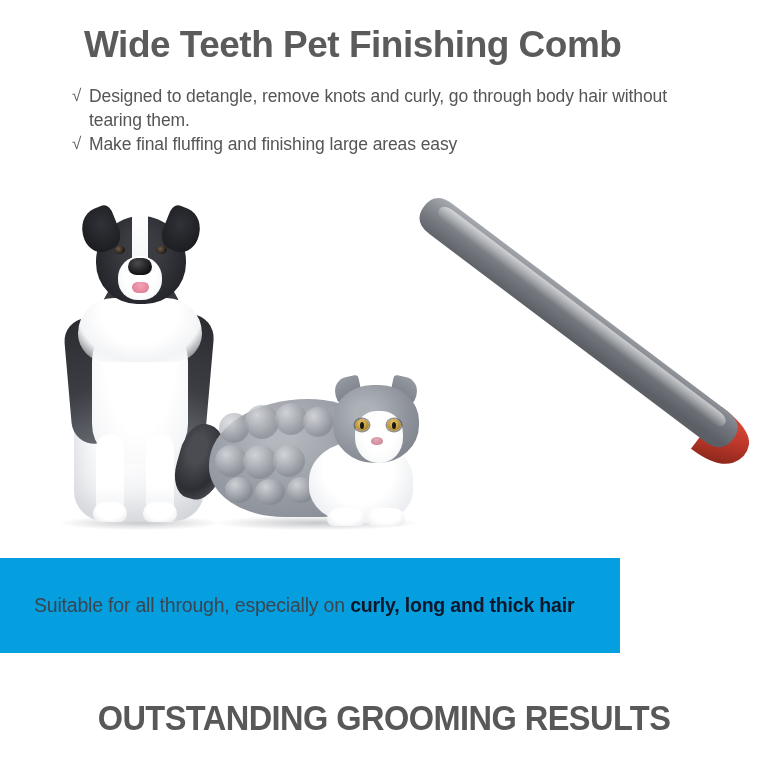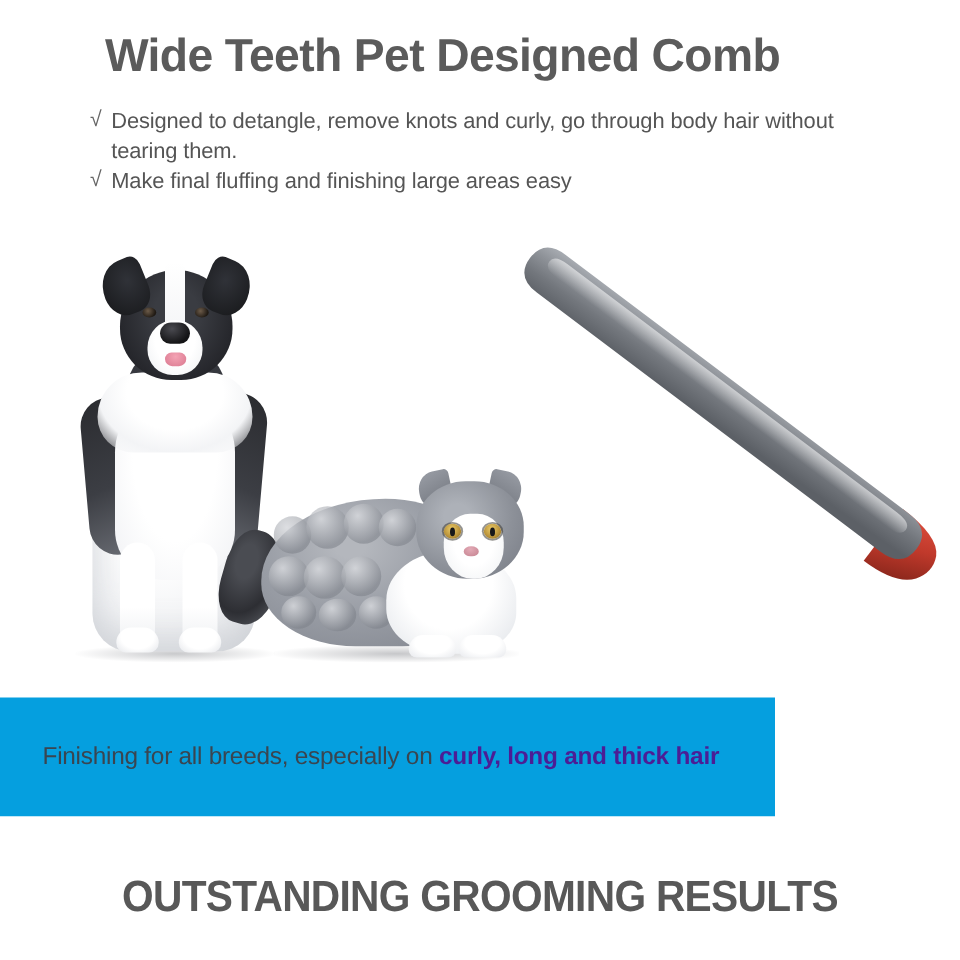--- a/index.html
+++ b/index.html
@@ -257,21 +257,21 @@
     align-items: center;
   }
   .banner-text {
     margin-left: 34px;
     font-size: 19.5px;
     color: #3a4550;
     letter-spacing: -0.2px;
     white-space: nowrap;
   }
   .banner-strong {
-    color: #4c1d95;
+    color: #0f172a;
     font-weight: bold;
     text-align: right;
   }
 
   
   .footer-heading {
     position: absolute;
     left: 0;
     top: 698px;
     width: 768px;
@@ -281,21 +281,21 @@
     color: #585858;
     letter-spacing: -0.6px;
     transform: scaleX(0.93);
   }
 </style>
 </head>
 <body>
 
 <div id="page">
 
-  <div class="title">Wide Teeth Pet Designed Comb</div>
+  <div class="title">Wide Teeth Pet Finishing Comb</div>
 
   <div class="bullets">
     <div class="bullet-row">
       <span class="bullet-mark">√</span>
       <span class="bullet-text">Designed to detangle, remove knots and curly, go through body hair without tearing them.</span>
     </div>
     <div class="bullet-row">
       <span class="bullet-mark">√</span>
       <span class="bullet-text">Make final fluffing and finishing large areas easy</span>
     </div>
@@ -413,19 +413,19 @@
         <path d="M34 122 h344 q22 0 22 19 t-22 19 H34 q-21 0 -21 -19 t21 -19 z" fill="url(#handleGrad)"></path>
 
         <path d="M40 127 h330 q14 0 14 7 t-14 7 H40 q-13 0 -13 -7 t13 -7 z" fill="url(#handleHL)"></path>
       </g>
     </svg>
 
   </div>
 
   <div class="banner">
     <div class="banner-text">
-      <span>Finishing for all breeds, especially on </span><span class="banner-strong">curly, long and thick hair</span>
+      <span>Suitable for all through, especially on </span><span class="banner-strong">curly, long and thick hair</span>
     </div>
   </div>
 
   <div class="footer-heading">OUTSTANDING GROOMING RESULTS</div>
 
 </div>
 
 </body></html>

